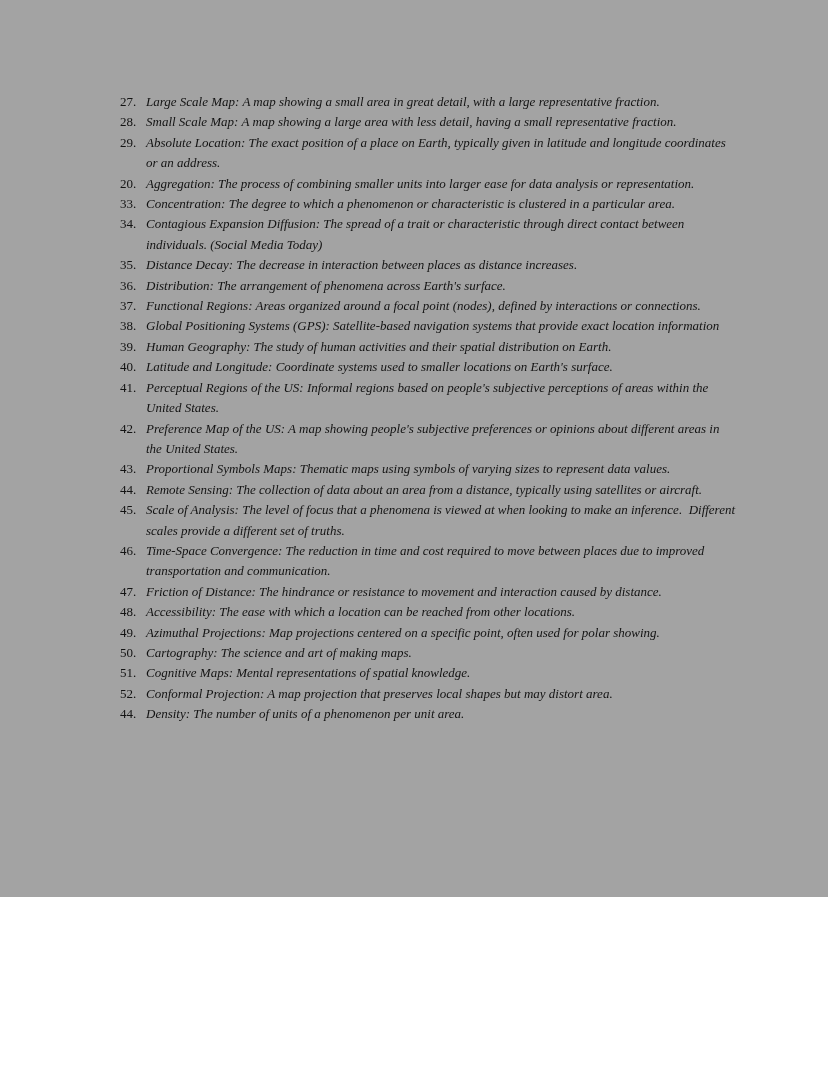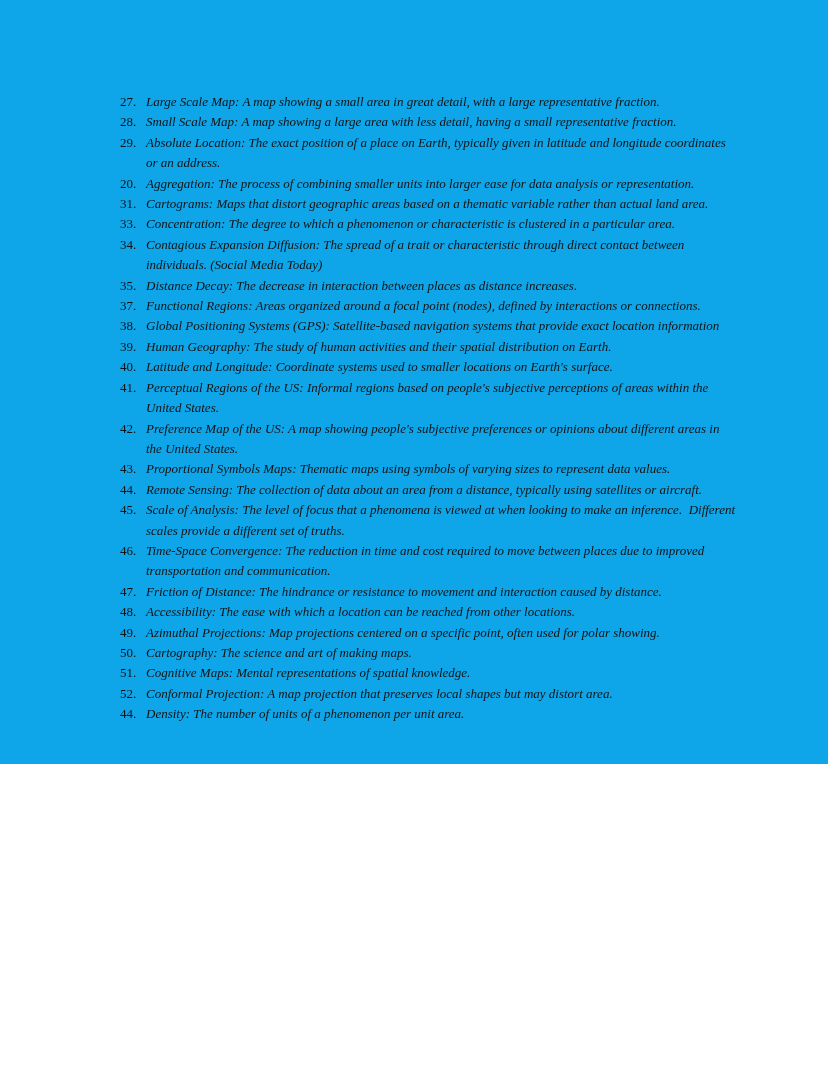--- a/index.html
+++ b/index.html
@@ -10,23 +10,23 @@
     width: 828px;
     height: 1071px;
     background: #ffffff;
     overflow: hidden;
     font-family: "Liberation Serif", "DejaVu Serif", serif;
     color: #131313;
   }
   .doc-page {
     box-sizing: border-box;
     width: 828px;
-    height: 764px;
+    height: 897px;
     padding: 92px 92px 0 120px;
-    background: #0ea5e9;
+    background: #a3a3a3;
   }
   .term-list {
     margin: 0;
     padding: 0;
     list-style: none;
     font-size: 13px;
     line-height: 20.4px;
   }
   .term-item {
     display: flex;
@@ -61,41 +61,41 @@
   <li class="term-item">
     <span class="term-num">29.</span>
     <span class="term-text">Absolute Location: The exact position of a place on Earth, typically given in latitude and longitude coordinates or an address.</span>
   </li>
 
   <li class="term-item">
     <span class="term-num">20.</span>
     <span class="term-text">Aggregation: The process of combining smaller units into larger ease for data analysis or representation.</span>
   </li>
 
-  <li class="term-item">
-    <span class="term-num">31.</span>
-    <span class="term-text">Cartograms: Maps that distort geographic areas based on a thematic variable rather than actual land area.</span>
-  </li>
 
 
   <li class="term-item">
     <span class="term-num">33.</span>
     <span class="term-text">Concentration: The degree to which a phenomenon or characteristic is clustered in a particular area.</span>
   </li>
 
   <li class="term-item">
     <span class="term-num">34.</span>
     <span class="term-text">Contagious Expansion Diffusion: The spread of a trait or characteristic through direct contact between individuals. (Social Media Today)</span>
   </li>
 
   <li class="term-item">
     <span class="term-num">35.</span>
     <span class="term-text">Distance Decay: The decrease in interaction between places as distance increases.</span>
   </li>
 
+  <li class="term-item">
+    <span class="term-num">36.</span>
+    <span class="term-text">Distribution: The arrangement of phenomena across Earth's surface.</span>
+  </li>
 
   <li class="term-item">
     <span class="term-num">37.</span>
     <span class="term-text">Functional Regions: Areas organized around a focal point (nodes), defined by interactions or connections.</span>
   </li>
 
   <li class="term-item">
     <span class="term-num">38.</span>
     <span class="term-text">Global Positioning Systems (GPS): Satellite-based navigation systems that provide exact location information</span>
   </li>

